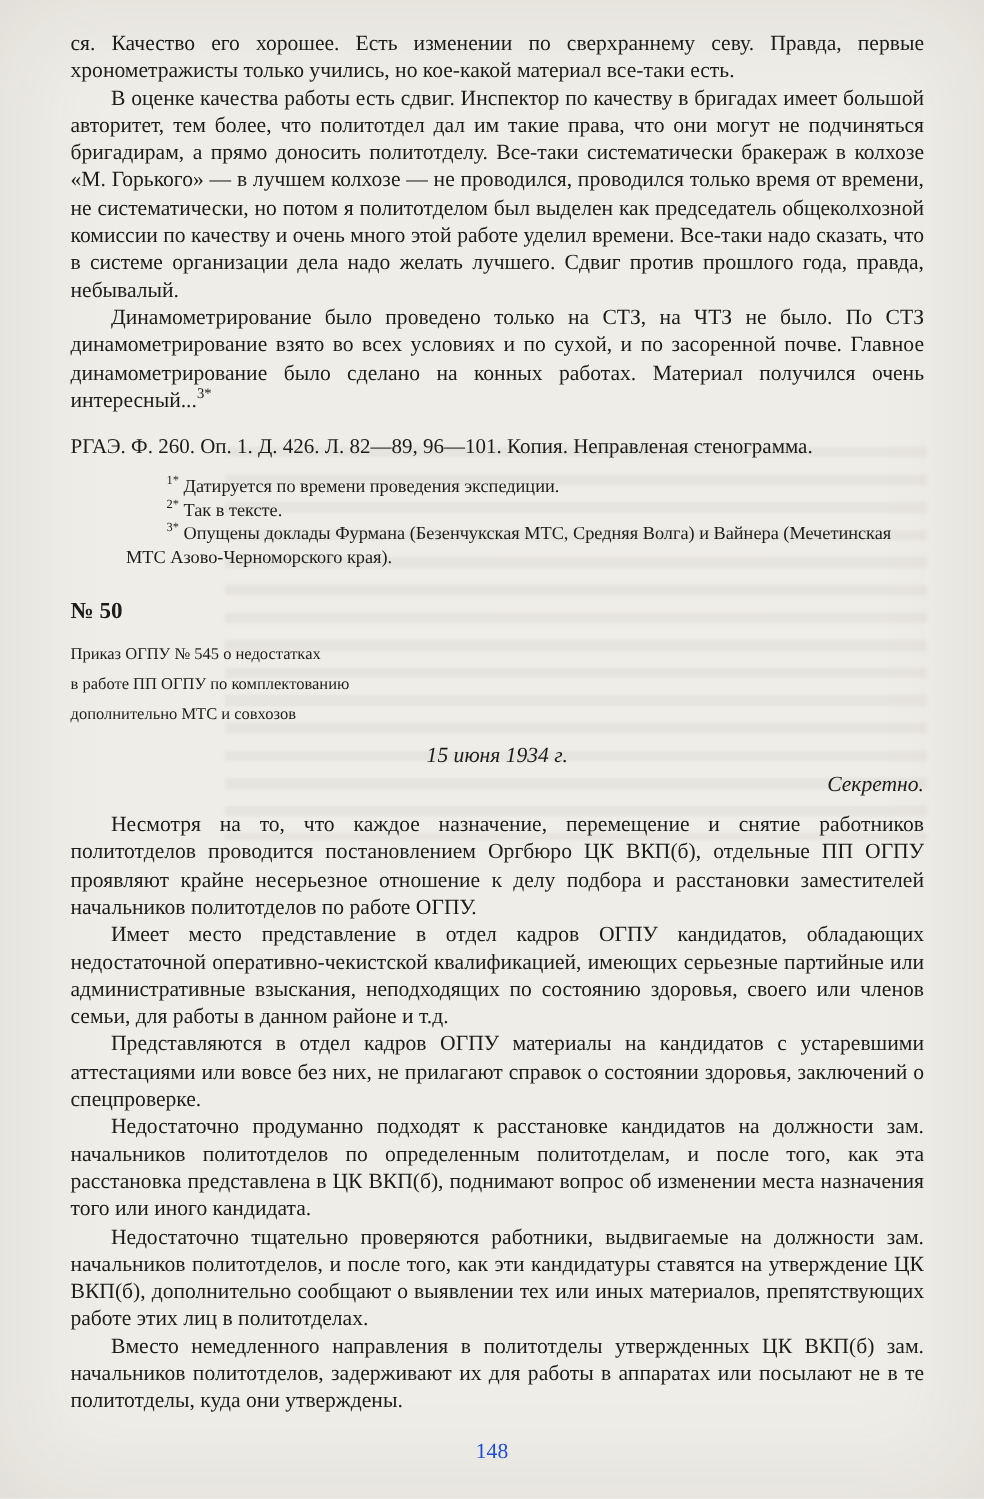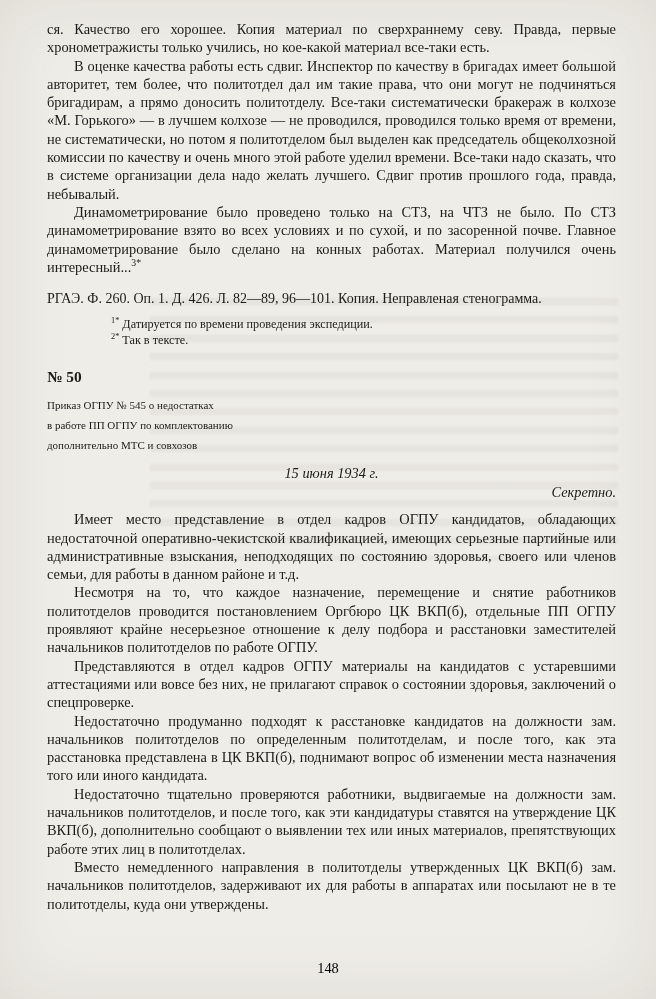--- a/index.html
+++ b/index.html
@@ -91,58 +91,59 @@
     line-height: 18px;
   }
   .order-paragraphs .body:first-child { margin-top: 9px; }
   .page-number {
     position: absolute;
     bottom: 22px;
     left: 0;
     width: 100%;
     text-align: center;
     font-size: 14.4px;
-    color: #000000;
+    color: #1d4ed8;
   }
 </style>
 </head>
 <body>
 
 <div class="page">
   <div class="bleed"></div>
 
   <div class="textblock">
 
-    <p class="body noindent">ся. Качество его хорошее. Копия материал по сверхраннему севу. Правда, первые хронометражисты только учились, но кое-какой материал все-таки есть.</p>
+    <p class="body noindent">ся. Качество его хорошее. Есть изменении по сверхраннему севу. Правда, первые хронометражисты только учились, но кое-какой материал все-таки есть.</p>
 
     <p class="body">В оценке качества работы есть сдвиг. Инспектор по качеству в бригадах имеет большой авторитет, тем более, что политотдел дал им такие права, что они могут не подчиняться бригадирам, а прямо доносить политотделу. Все-таки систематически бракераж в колхозе «М. Горького» — в лучшем колхозе — не проводился, проводился только время от времени, не систематически, но потом я политотделом был выделен как председатель общеколхозной комиссии по качеству и очень много этой работе уделил времени. Все-таки надо сказать, что в системе организации дела надо желать лучшего. Сдвиг против прошлого года, правда, небывалый.</p>
 
     <p class="body"><span>Динамометрирование было проведено только на СТЗ, на ЧТЗ не было. По СТЗ динамометрирование взято во всех условиях и по сухой, и по засоренной почве. Главное динамометрирование было сделано на конных работах. Материал получился очень интересный...</span><sup class="fnref">3*</sup></p>
 
     <p class="archive">РГАЭ. Ф. 260. Оп. 1. Д. 426. Л. 82—89, 96—101. Копия. Неправленая стенограмма.</p>
 
     <div class="footnotes">
       <p class="footnote"><sup class="fnmark">1*</sup> <span>Датируется по времени проведения экспедиции.</span></p>
       <p class="footnote"><sup class="fnmark">2*</sup> <span>Так в тексте.</span></p>
+      <p class="footnote"><sup class="fnmark">3*</sup> <span>Опущены доклады Фурмана (Безенчукская МТС, Средняя Волга) и Вайнера (Мечетинская МТС Азово-Черноморского края).</span></p>
     </div>
 
     <div class="doc-number">№ 50</div>
 
     <div class="doc-title">
       <div>Приказ ОГПУ № 545 о недостатках</div>
       <div>в работе ПП ОГПУ по комплектованию</div>
       <div>дополнительно МТС и совхозов</div>
     </div>
 
     <p class="doc-date">15 июня 1934 г.</p>
     <p class="doc-class">Секретно.</p>
 
     <div class="order-paragraphs">
+      <p class="body">Несмотря на то, что каждое назначение, перемещение и снятие работников политотделов проводится постановлением Оргбюро ЦК ВКП(б), отдельные ПП ОГПУ проявляют крайне несерьезное отношение к делу подбора и расстановки заместителей начальников политотделов по работе ОГПУ.</p>
       <p class="body">Имеет место представление в отдел кадров ОГПУ кандидатов, обладающих недостаточной оперативно-чекистской квалификацией, имеющих серьезные партийные или административные взыскания, неподходящих по состоянию здоровья, своего или членов семьи, для работы в данном районе и т.д.</p>
-      <p class="body">Несмотря на то, что каждое назначение, перемещение и снятие работников политотделов проводится постановлением Оргбюро ЦК ВКП(б), отдельные ПП ОГПУ проявляют крайне несерьезное отношение к делу подбора и расстановки заместителей начальников политотделов по работе ОГПУ.</p>
       <p class="body">Представляются в отдел кадров ОГПУ материалы на кандидатов с устаревшими аттестациями или вовсе без них, не прилагают справок о состоянии здоровья, заключений о спецпроверке.</p>
       <p class="body">Недостаточно продуманно подходят к расстановке кандидатов на должности зам. начальников политотделов по определенным политотделам, и после того, как эта расстановка представлена в ЦК ВКП(б), поднимают вопрос об изменении места назначения того или иного кандидата.</p>
       <p class="body">Недостаточно тщательно проверяются работники, выдвигаемые на должности зам. начальников политотделов, и после того, как эти кандидатуры ставятся на утверждение ЦК ВКП(б), дополнительно сообщают о выявлении тех или иных материалов, препятствующих работе этих лиц в политотделах.</p>
       <p class="body">Вместо немедленного направления в политотделы утвержденных ЦК ВКП(б) зам. начальников политотделов, задерживают их для работы в аппаратах или посылают не в те политотделы, куда они утверждены.</p>
     </div>
 
   </div>
 
   <div class="page-number">148</div>
 </div>

